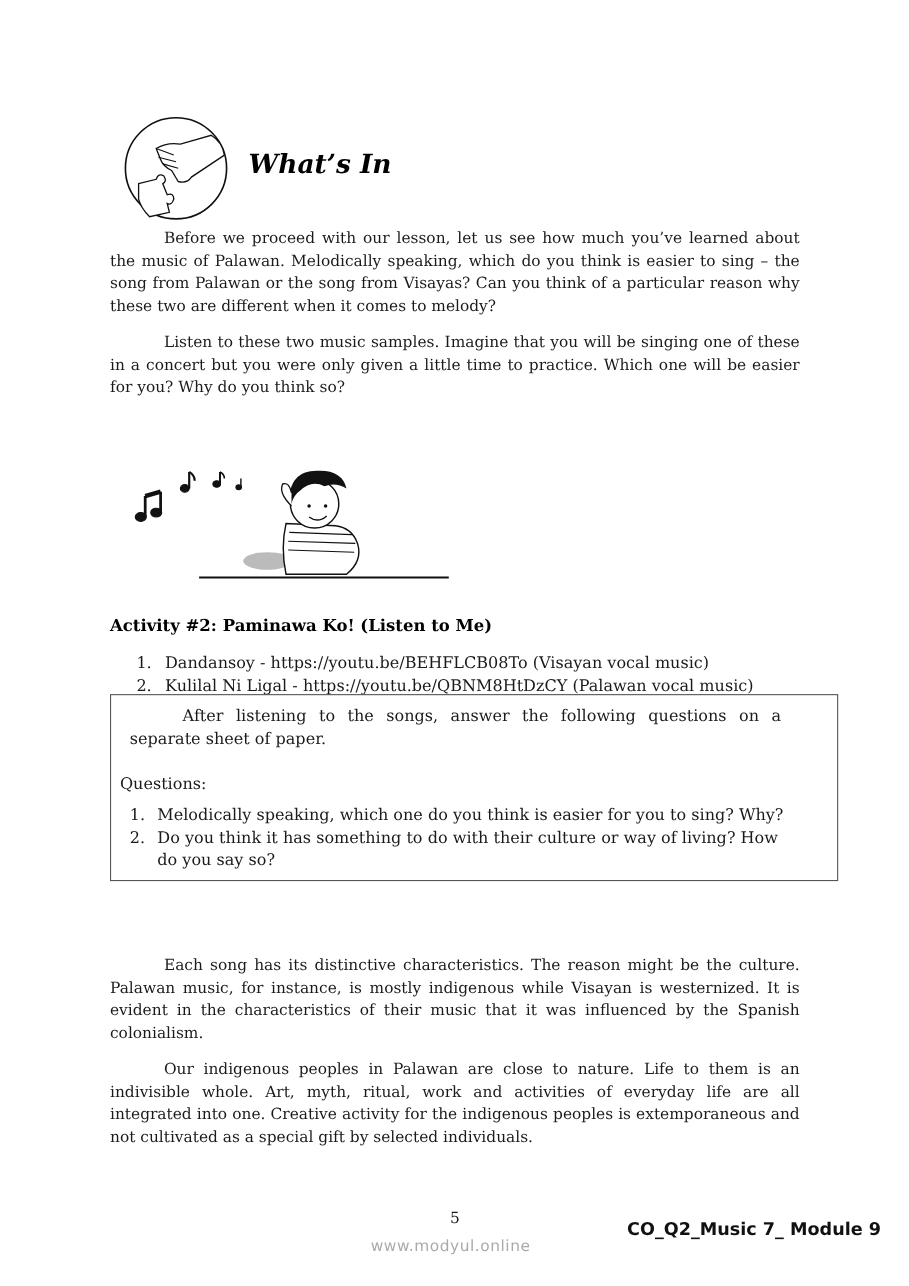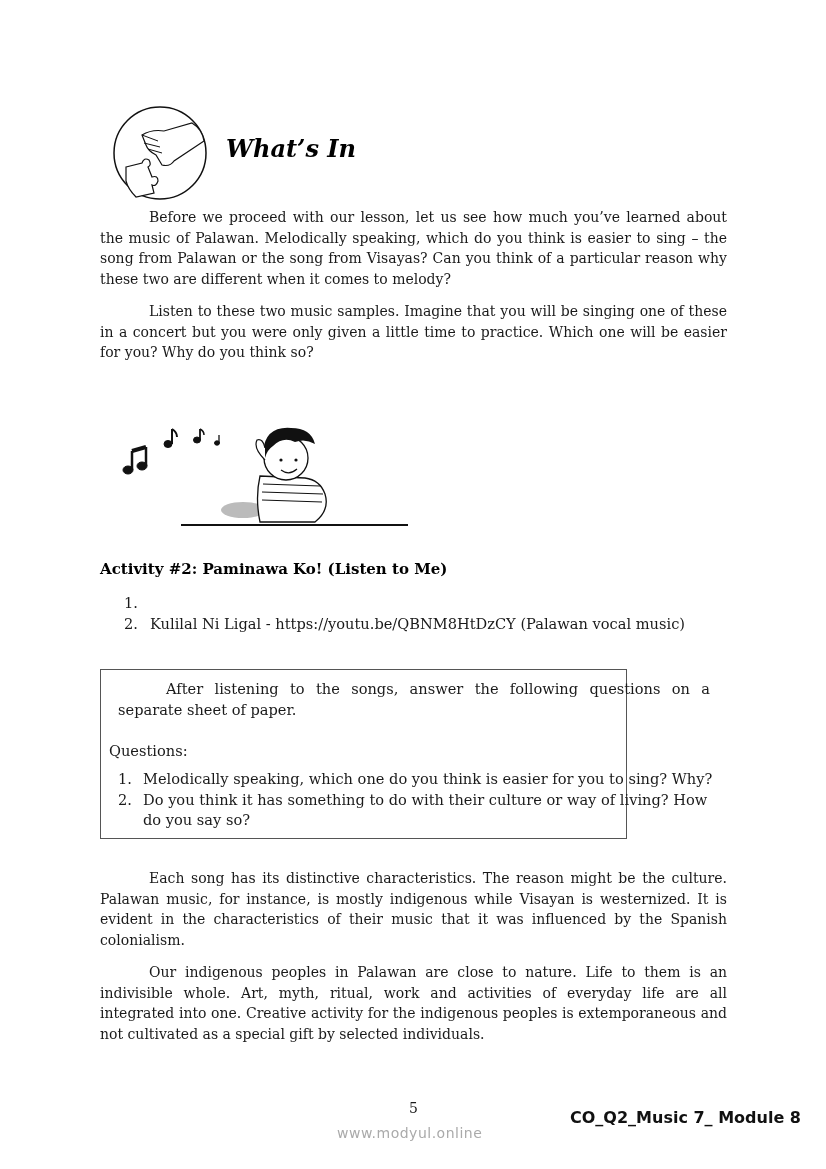--- a/index.html
+++ b/index.html
@@ -11,21 +11,21 @@
   .para .indent { display: inline-block; width: 49px; }
   .heading-icon { left: 112px; top: 105px; width: 96px; height: 96px; }
   .section-title { left: 226px; top: 134px; font-size: 24px; font-weight: bold; font-style: italic;
                    font-family: "DejaVu Serif", serif; color: #000; }
   .activity-title { left: 100px; top: 560px; font-size: 15px; font-weight: bold;
                     font-family: "DejaVu Serif", serif; color: #000000; }
   .link-list { position: absolute; left: 124px; top: 592px; margin: 0; padding: 0; list-style: none;
                font-size: 14.6px; line-height: 21px; }
   .link-list li { display: flex; }
   .link-list .num { width: 26px; }
-  .qbox { position: absolute; left: 100px; top: 669px; width: 527px; height: 170px;
+  .qbox { position: absolute; left: 100px; top: 631px; width: 662px; height: 170px;
           border: 1px solid #555; box-sizing: border-box; font-size: 14.6px; line-height: 20.7px; }
   .qbox .intro { position: absolute; left: 17px; top: 9px; width: 592px; }
   .qbox .intro .indent { display: inline-block; width: 48px; }
   .qbox .qlabel { position: absolute; left: 8px; top: 71px; }
   .qbox ol { position: absolute; left: 17px; top: 99px; margin: 0; padding: 0; list-style: none; width: 600px; }
   .qbox ol li { display: flex; }
   .qbox ol .num { width: 25px; flex: none; }
   .footer-page { left: 409px; top: 1100px; font-size: 14px; font-family: "DejaVu Serif", serif; }
   .footer-module { left: 570px; top: 1108px; font-size: 16px; font-weight: bold;
                    font-family: "DejaVu Sans", sans-serif; color: #111; }
@@ -78,20 +78,21 @@
       <path d="M150 42 Q138 30 142 22 Q148 20 150 30" fill="#fff" stroke="#111" stroke-width="1.2"></path>
     </g>
     <line x1="66" y1="107" x2="293" y2="107" stroke="#111" stroke-width="2"></line>
   </svg>
 </div>
 
 <div class="abs activity-title">Activity #2: Paminawa Ko! (Listen to Me)</div>
 <ul class="link-list">
   <li>
     <span class="num">1.</span>
+    <span>Dandansoy - https://youtu.be/BEHFLCB08To (Visayan vocal music)</span>
   </li>
   <li>
     <span class="num">2.</span>
     <span>Kulilal Ni Ligal - https://youtu.be/QBNM8HtDzCY (Palawan vocal music)</span>
   </li>
 </ul>
 
 <div class="qbox">
   <div class="intro" style="text-align:justify;"><span class="indent"></span><span>After listening to the songs, answer the following questions on a separate sheet of paper.</span></div>
   <div class="qlabel">Questions:</div>
@@ -104,14 +105,14 @@
       <span class="num">2.</span>
       <span>Do you think it has something to do with their culture or way of living? How do you say so?</span>
     </li>
   </ol>
 </div>
 
 <p class="para" style="top:868px; margin:0;"><span class="indent"></span><span>Each song has its distinctive characteristics. The reason might be the culture. Palawan music, for instance, is mostly indigenous while Visayan is westernized. It is evident in the characteristics of their music that it was influenced by the Spanish colonialism.</span></p>
 <p class="para" style="top:962px; margin:0;"><span class="indent"></span><span>Our indigenous peoples in Palawan are close to nature. Life to them is an indivisible whole. Art, myth, ritual, work and activities of everyday life are all integrated into one. Creative activity for the indigenous peoples is extemporaneous and not cultivated as a special gift by selected individuals.</span></p>
 
 <div class="abs footer-page">5</div>
-<div class="abs footer-module">CO_Q2_Music 7_ Module 8</div>
+<div class="abs footer-module">CO_Q2_Music 7_ Module 9</div>
 <div class="abs watermark">www.modyul.online</div>
 
 </body></html>

